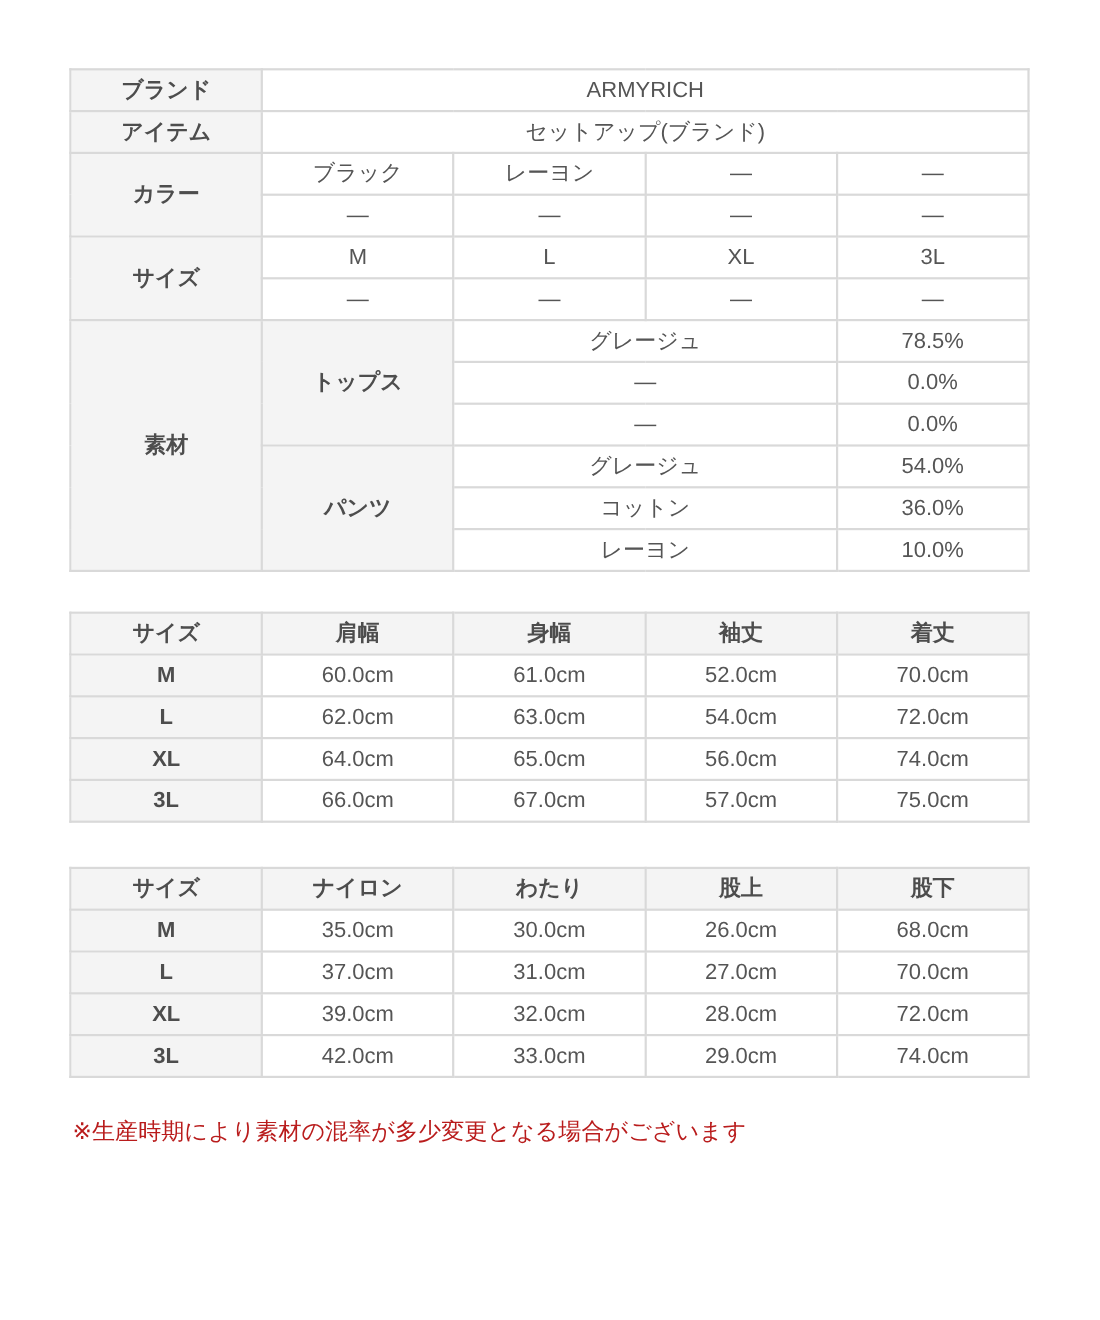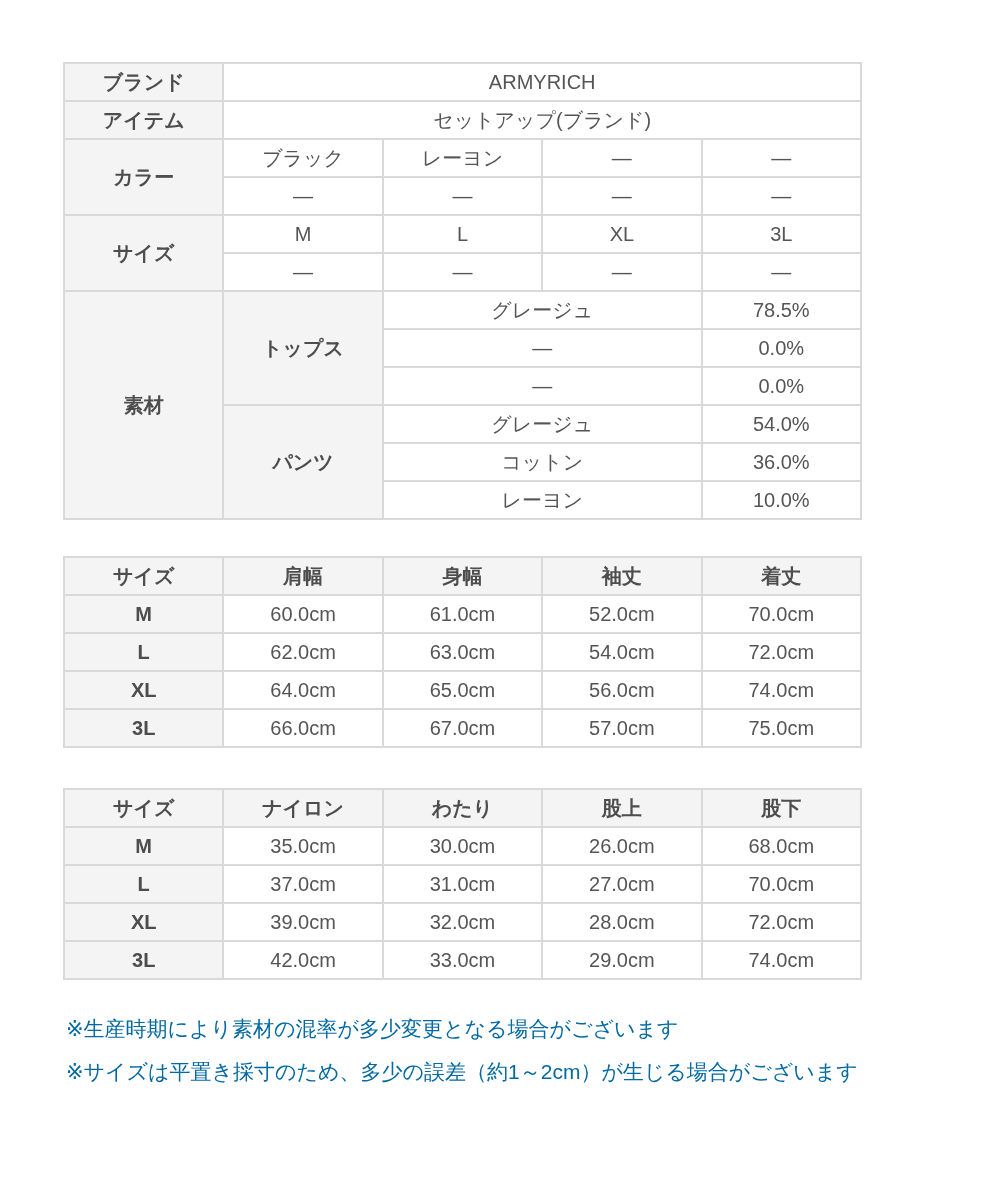--- a/index.html
+++ b/index.html
@@ -9,21 +9,21 @@
     background: #ffffff;
   }
   body {
     width: 1000px;
     height: 1200px;
     font-family: "Liberation Sans", "DejaVu Sans", sans-serif;
   }
   table {
     border-collapse: collapse;
     table-layout: fixed;
-    width: 799px;
+    width: 873px;
     margin-left: 63px;
   }
   #spec-table  { margin-top: 62px; }
   #tops-table  { margin-top: 36px; }
   #pants-table { margin-top: 40px; }
   th, td {
     border: 2px solid #d9d9d9;
     height: 38px;
     padding: 0;
     text-align: center;
@@ -38,21 +38,21 @@
     color: #4d4d4d;
     font-weight: 700;
   }
   td {
     background: #ffffff;
     color: #555555;
     font-weight: 400;
   }
   .notes { margin: 37px 0 0 66px; }
   .note {
-    color: #0369a1;
+    color: #b91c1c;
     font-size: 21px;
     font-weight: 400;
     margin: 0 0 19px 0;
     line-height: 1.15;
   }
 </style>
 </head>
 <body>
 
 <table id="spec-table">
@@ -217,14 +217,13 @@
       <td>42.0cm</td>
       <td>33.0cm</td>
       <td>29.0cm</td>
       <td>74.0cm</td>
     </tr>
   </tbody>
 </table>
 
 <div class="notes">
   <p class="note">※生産時期により素材の混率が多少変更となる場合がございます</p>
-  <p class="note">※サイズは平置き採寸のため、多少の誤差（約1～2cm）が生じる場合がございます</p>
 </div>
 
 </body></html>

